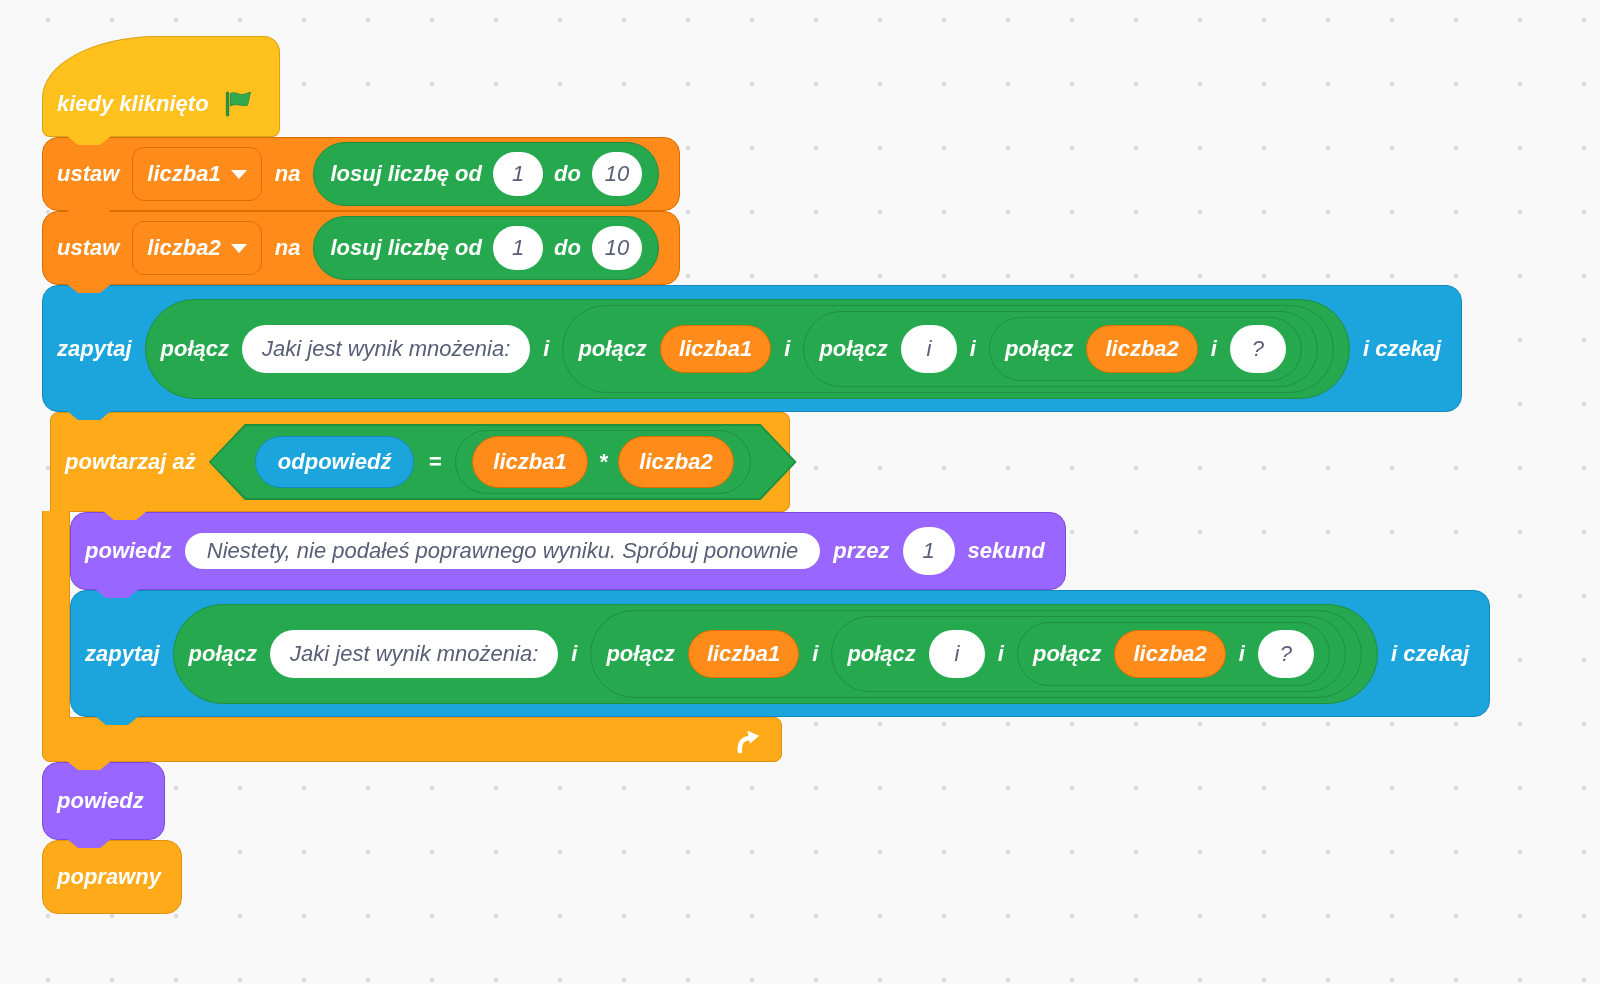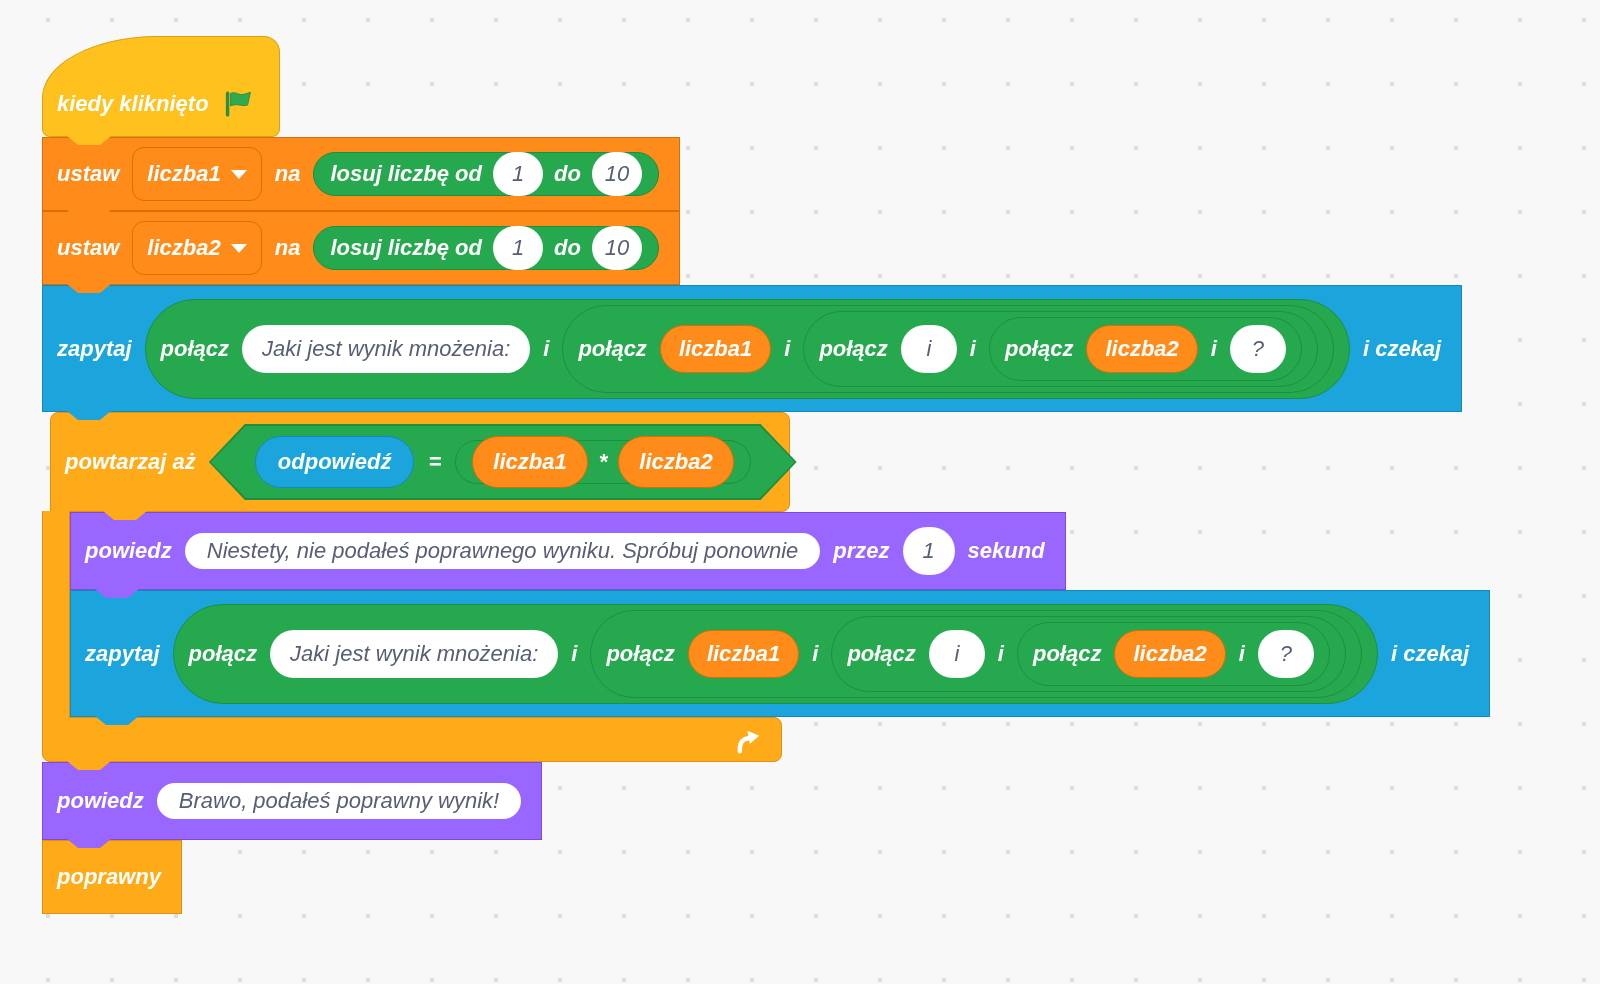--- a/index.html
+++ b/index.html
@@ -16,21 +16,21 @@
   #stage{
     position:relative; width:1600px; height:984px; overflow:hidden;
     background-color:var(--background);
     background-image:radial-gradient(circle, var(--grid-dot) 2px, transparent 2.6px);
     background-size:64px 64px; background-position:16px -12px;
     font-family:"Liberation Sans", sans-serif;
     font-style:italic;
   }
   .block{
     position:absolute; display:flex; align-items:center; box-sizing:border-box;
-    gap:13px; padding:0 20px 0 14px; border-radius:0;
+    gap:13px; padding:0 20px 0 14px; border-radius:16px;
     border:1px solid; color:#fff; font-size:22px; font-weight:600; white-space:nowrap;
   }
   .events   {background-color:var(--events-yellow);  border-color:var(--events-border);}
   .variables{background-color:var(--variables-orange);border-color:var(--variables-border);}
   .control  {background-color:var(--control-orange); border-color:var(--control-border);}
   .sensing  {background-color:var(--sensing-blue);   border-color:var(--sensing-border);}
   .looks    {background-color:var(--looks-purple);   border-color:var(--looks-border);justify-content:flex-end;}
 
   .lbl{white-space:nowrap;}
   .bump{
@@ -58,21 +58,21 @@
   .varpill.big{height:52px; padding:0 20px;}
 
   .join{
     background:var(--operators-green); border:1.5px solid var(--operators-border);
     border-radius:999px; display:inline-flex; align-items:center;
     gap:13px; padding:0 15px; box-sizing:border-box;
   }
   .j1{height:100px;} .j2{height:88px;} .j3{height:76px;} .j4{height:64px;}
   .greporter{
     background:var(--operators-green); border:1.5px solid var(--operators-border);
-    border-radius:999px; height:44px; display:inline-flex; align-items:center;
+    border-radius:999px; height:64px; display:inline-flex; align-items:center;
     gap:11px; padding:16px 16px; box-sizing:border-box;
   }
   .hex{
     position:relative; display:inline-flex; align-items:center; gap:14px;
     height:76px; padding:0 46px; background:var(--operators-border);
     clip-path:polygon(0 50%, 36px 0, calc(100% - 36px) 0, 100% 50%, calc(100% - 36px) 100%, 36px 100%);
   }
   .hex::before{
     content:""; position:absolute; inset:2px; background:var(--operators-green);
     clip-path:polygon(0 50%, 35px 0, calc(100% - 35px) 0, 100% 50%, calc(100% - 35px) 100%, 35px 100%);
@@ -228,21 +228,20 @@
         <path d="M11.5 4.5 L 21 8.5 L 13.5 15 Z" fill="#FFFFFF"></path>
       </svg>
     </span>
     <div class="bump"></div>
   </div>
 
   <div class="c-arm" style="left:42px; top:511px; width:28px; height:207px;"></div>
 
   <div class="block looks" style="left:42px; top:762px; height:78px;">
     <span class="lbl">powiedz</span>
-    <span class="oval say">Brawo, podałeś poprawny wynik!</span>
     <div class="bump"></div>
   </div>
 
   <div class="block control" style="left:42px; top:840px; height:74px;">
     <span class="lbl">poprawny</span>
   </div>
 
 </div>
 
 </body></html>

